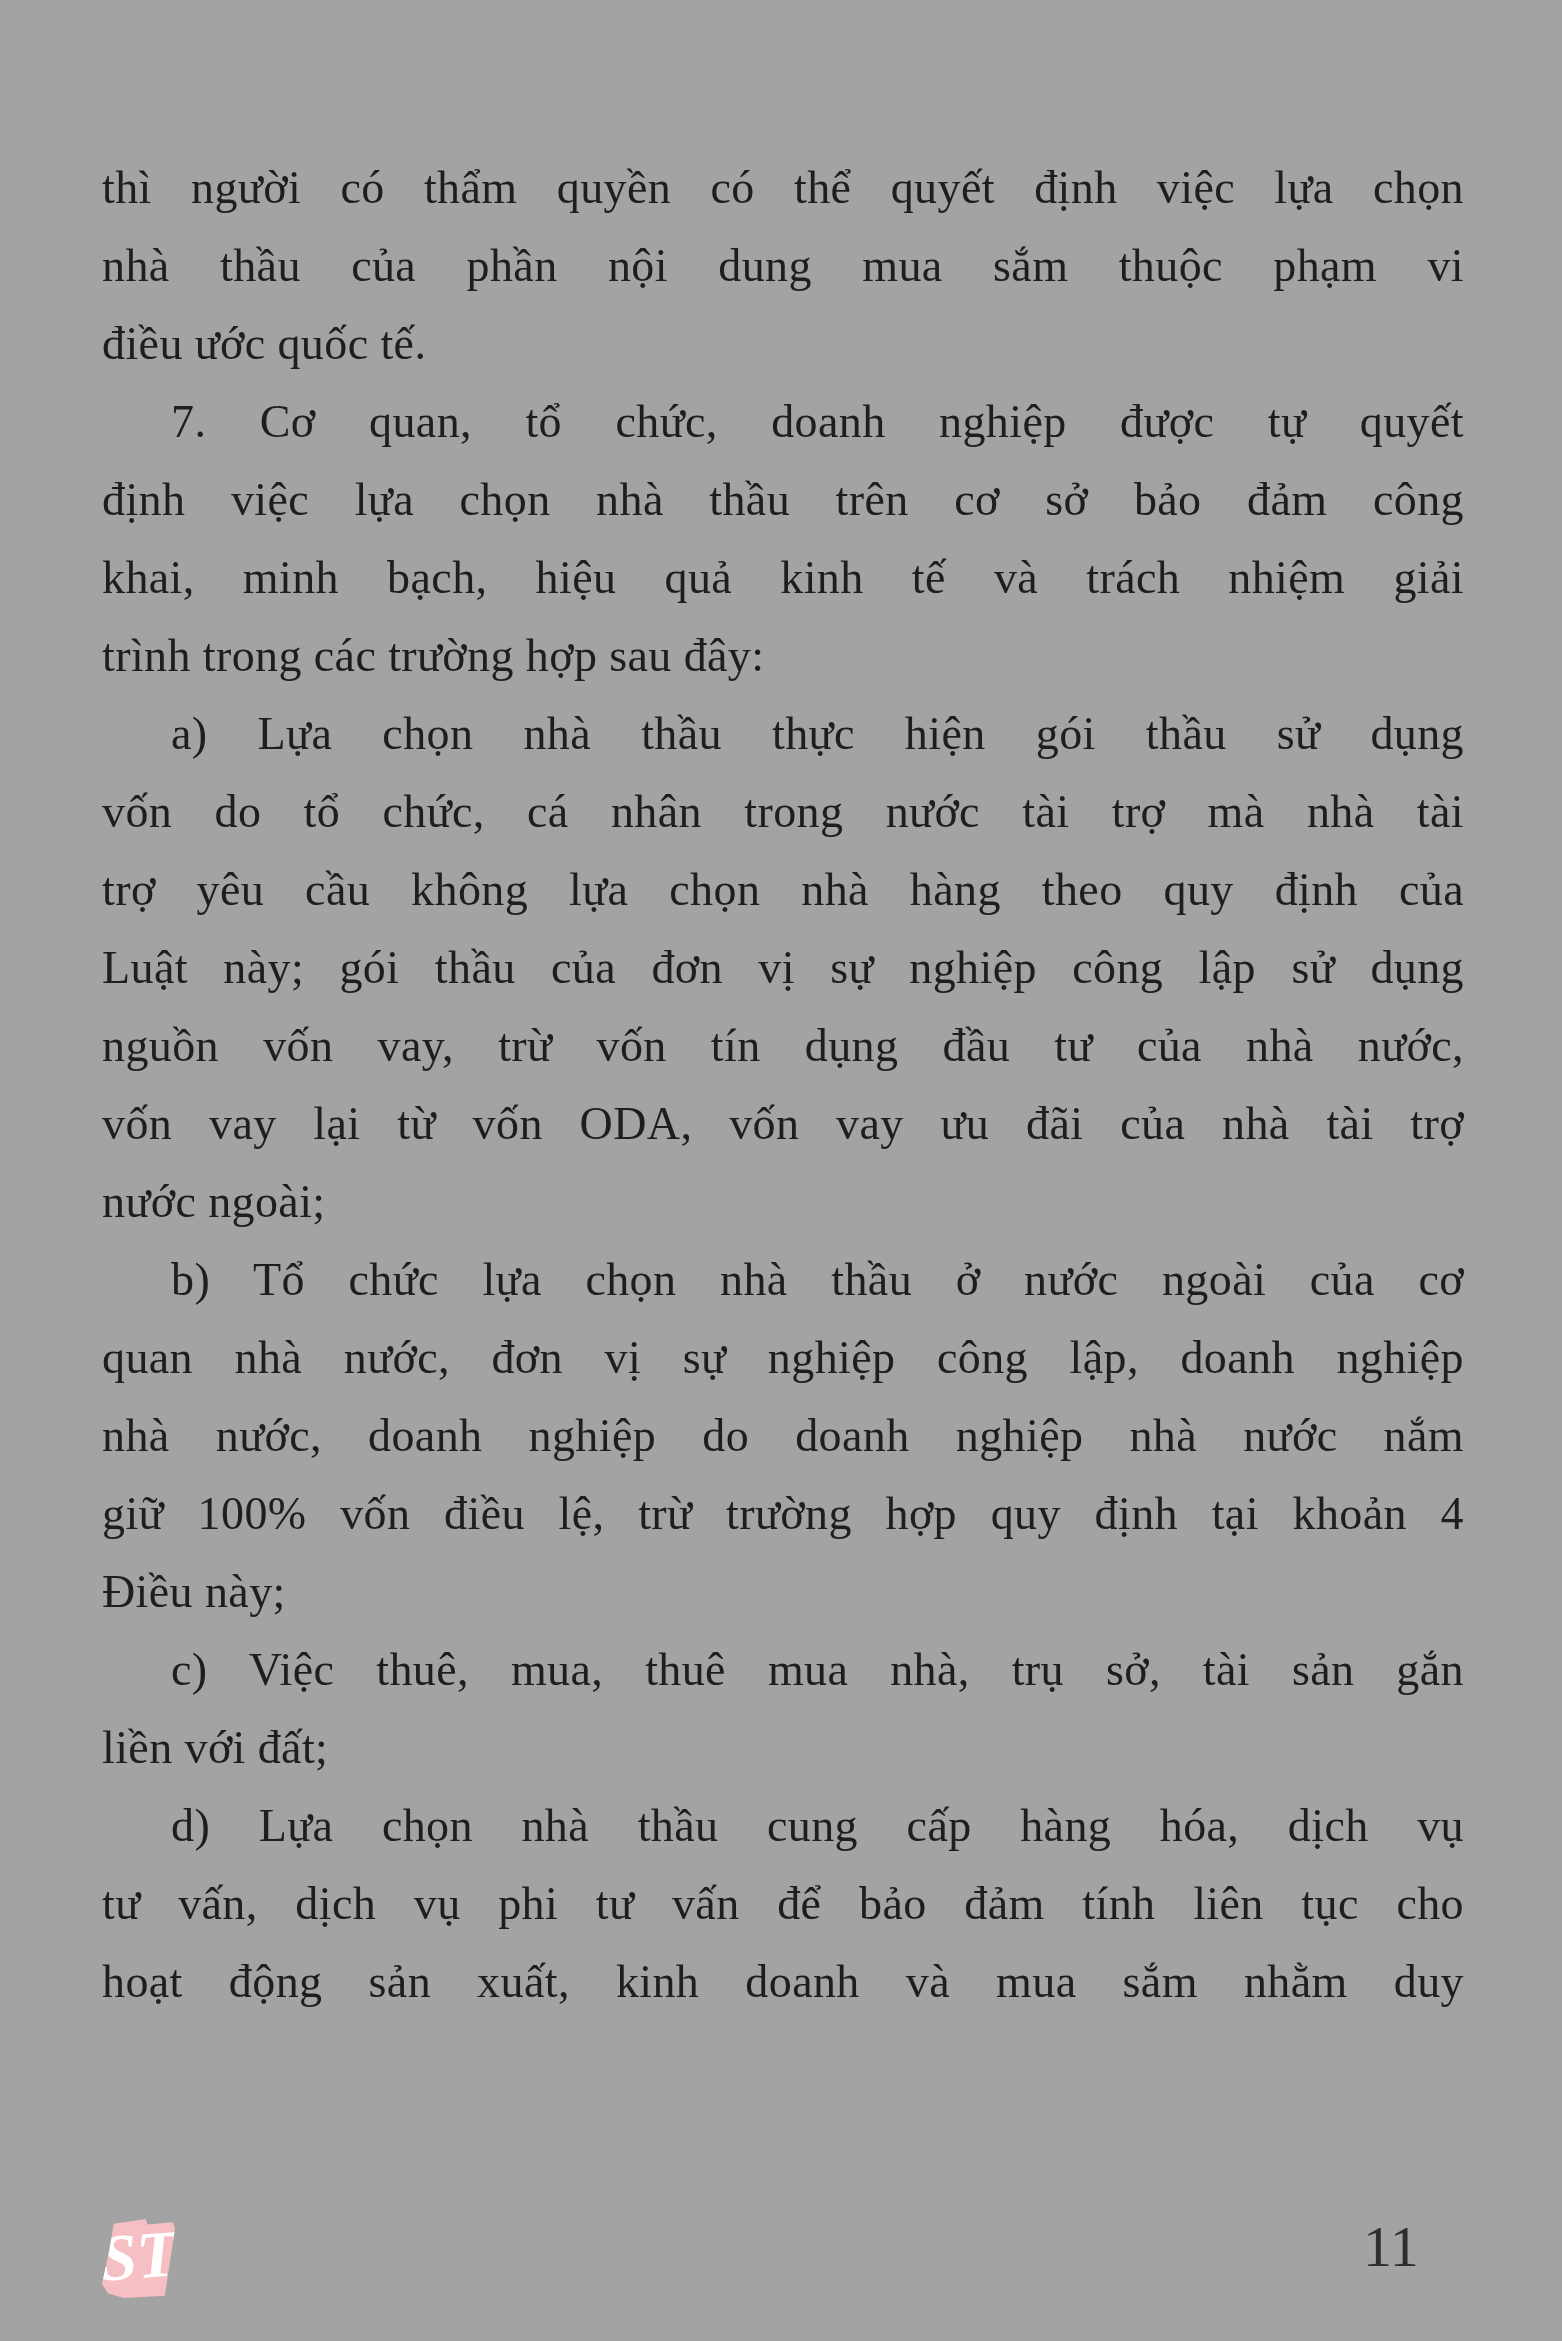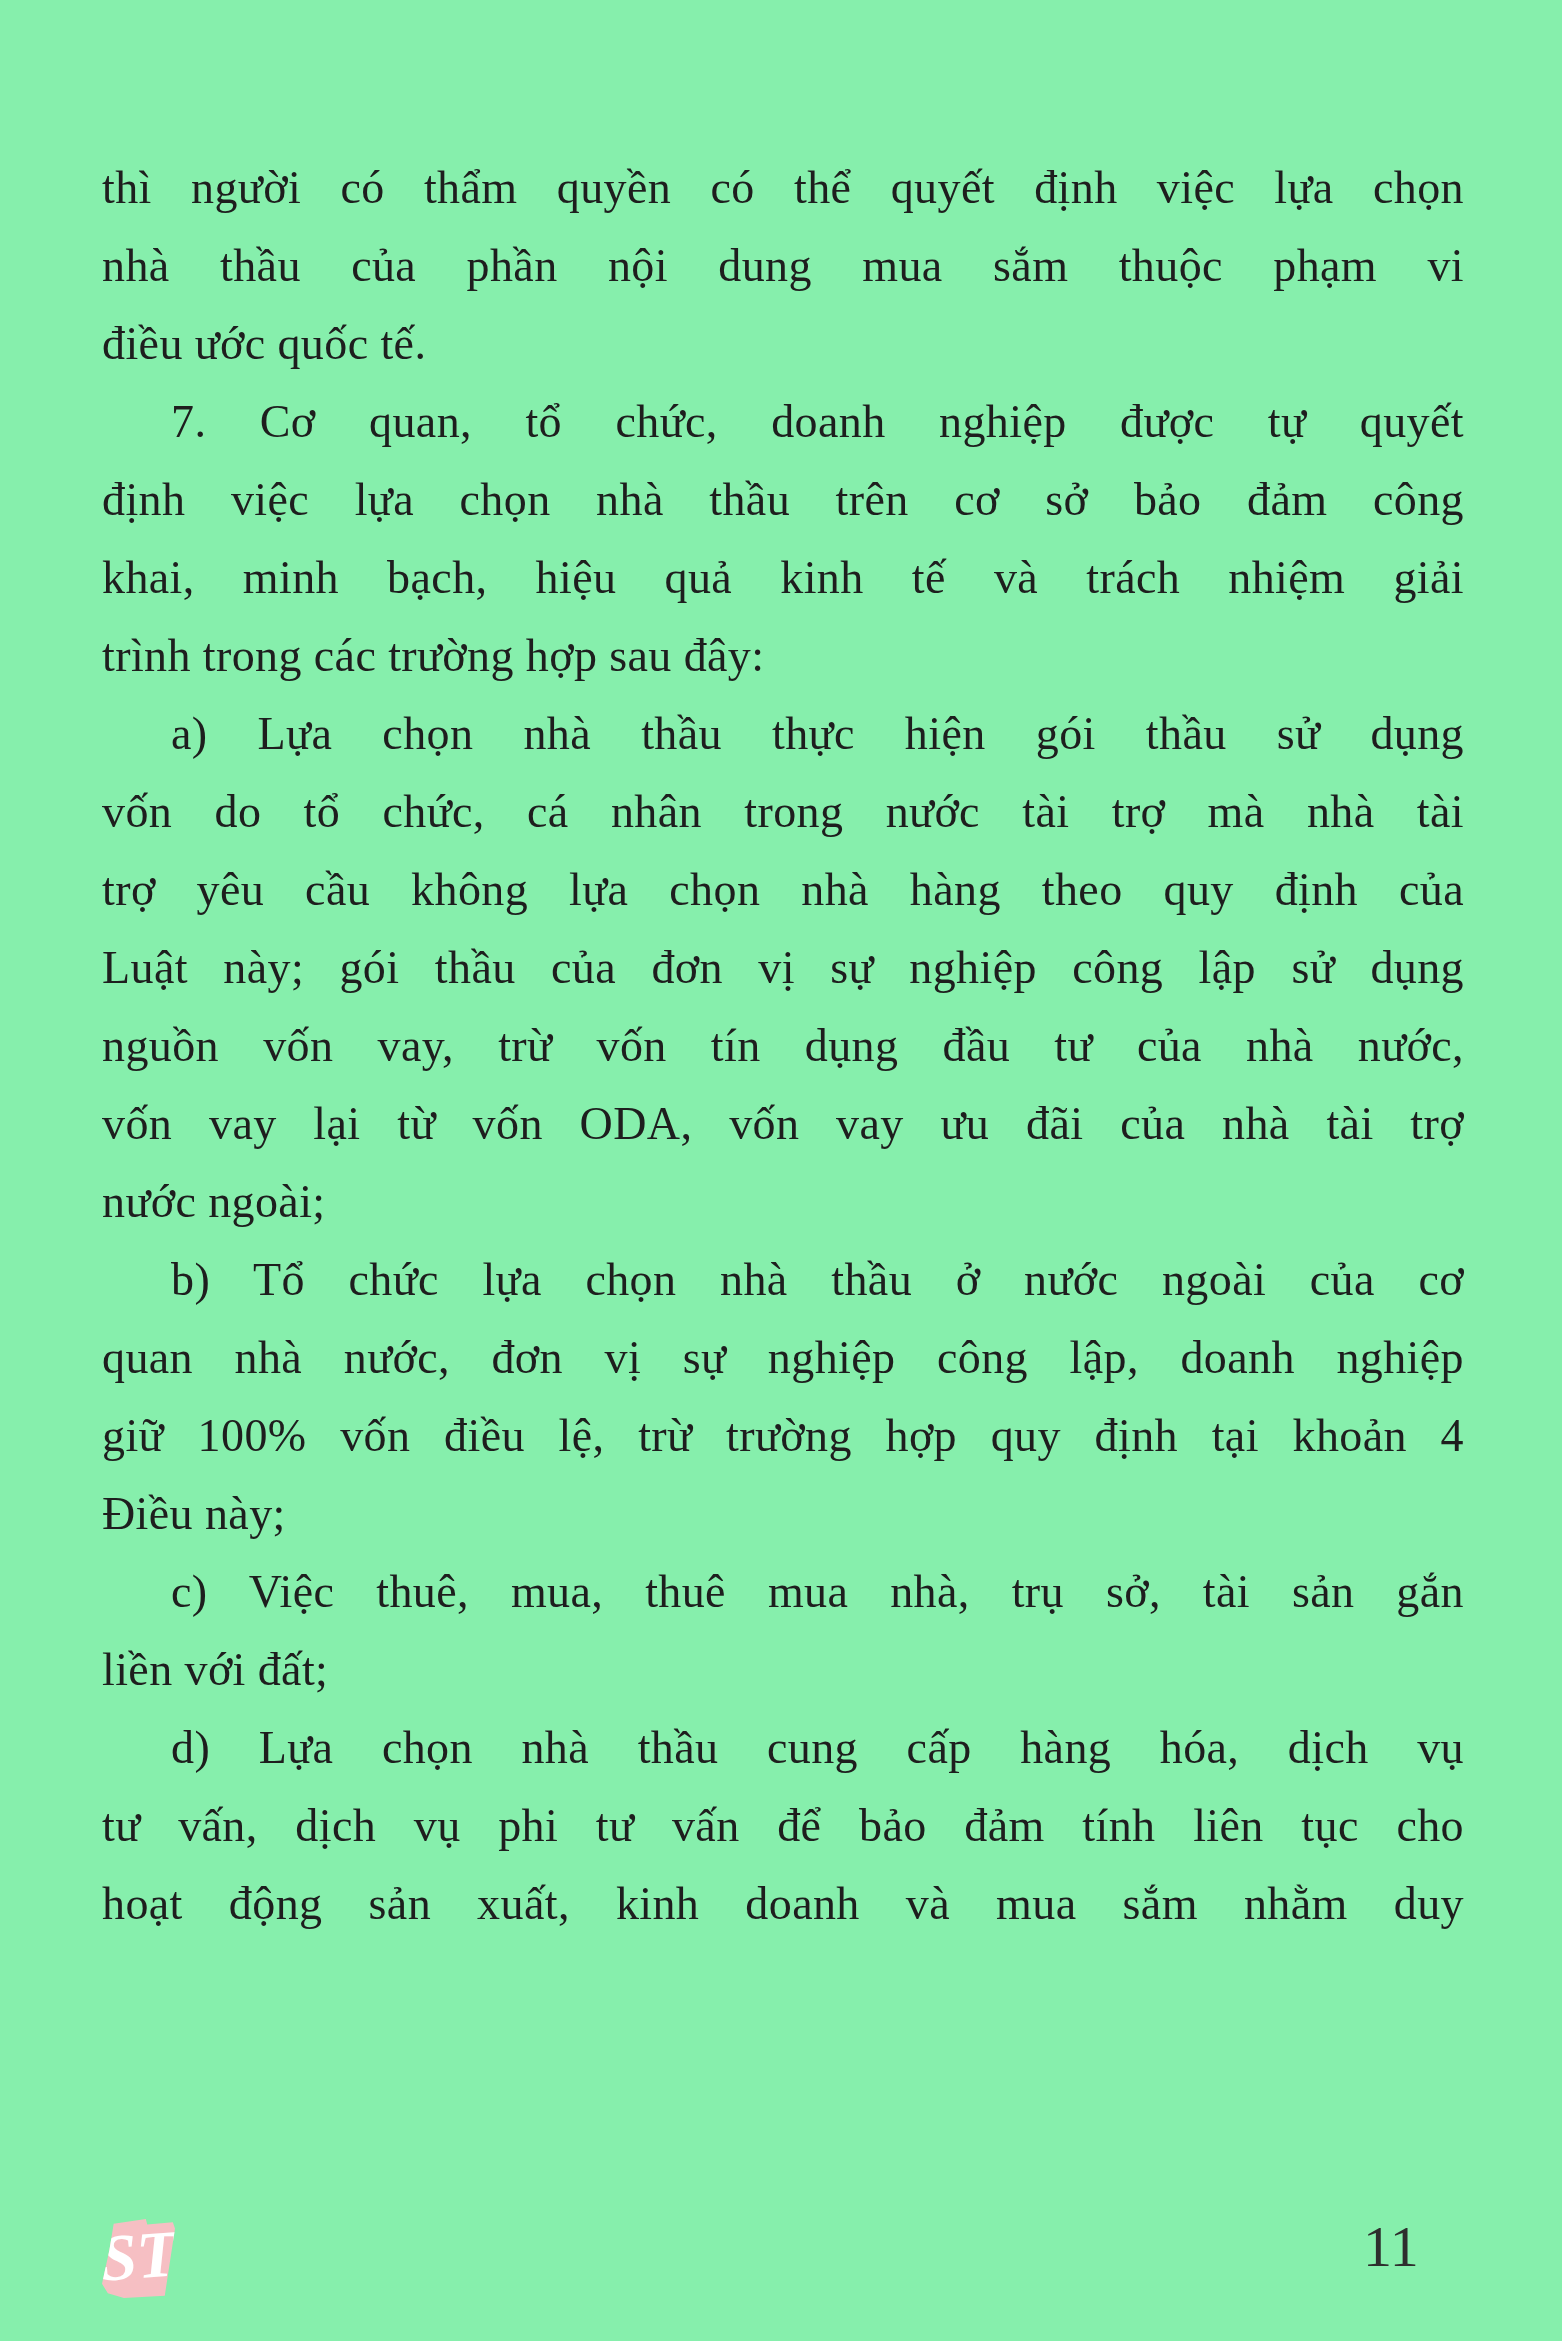--- a/index.html
+++ b/index.html
@@ -4,21 +4,21 @@
 <style>
   html, body { margin: 0; padding: 0; }
   body {
     width: 1563px; height: 2342px;
     background: #f4f4f4;
     font-family: "Liberation Serif", "DejaVu Serif", serif;
   }
   .page {
     position: relative;
     width: 1563px; height: 2342px;
-    background: #86efac;
+    background: #a3a3a3;
     overflow: hidden;
   }
   .text-block {
     position: absolute;
     left: 102px; top: 149px;
     width: 1362px;
     color: #1e1e1e;
   }
   .line {
     height: 78px;
@@ -78,20 +78,21 @@
       <div class="line lastline">trình trong các trường hợp sau đây:</div>
       <div class="line firstline-indent">a) Lựa chọn nhà thầu thực hiện gói thầu sử dụng</div>
       <div class="line">vốn do tổ chức, cá nhân trong nước tài trợ mà nhà tài</div>
       <div class="line">trợ yêu cầu không lựa chọn nhà hàng theo quy định của</div>
       <div class="line">Luật này; gói thầu của đơn vị sự nghiệp công lập sử dụng</div>
       <div class="line">nguồn vốn vay, trừ vốn tín dụng đầu tư của nhà nước,</div>
       <div class="line">vốn vay lại từ vốn ODA, vốn vay ưu đãi của nhà tài trợ</div>
       <div class="line lastline">nước ngoài;</div>
       <div class="line firstline-indent">b) Tổ chức lựa chọn nhà thầu ở nước ngoài của cơ</div>
       <div class="line">quan nhà nước, đơn vị sự nghiệp công lập, doanh nghiệp</div>
+      <div class="line">nhà nước, doanh nghiệp do doanh nghiệp nhà nước nắm</div>
       <div class="line">giữ 100% vốn điều lệ, trừ trường hợp quy định tại khoản 4</div>
       <div class="line lastline">Điều này;</div>
       <div class="line firstline-indent">c) Việc thuê, mua, thuê mua nhà, trụ sở, tài sản gắn</div>
       <div class="line lastline">liền với đất;</div>
       <div class="line firstline-indent">d) Lựa chọn nhà thầu cung cấp hàng hóa, dịch vụ</div>
       <div class="line">tư vấn, dịch vụ phi tư vấn để bảo đảm tính liên tục cho</div>
       <div class="line">hoạt động sản xuất, kinh doanh và mua sắm nhằm duy</div>
     </div>
 
   <div class="footer-logo">

